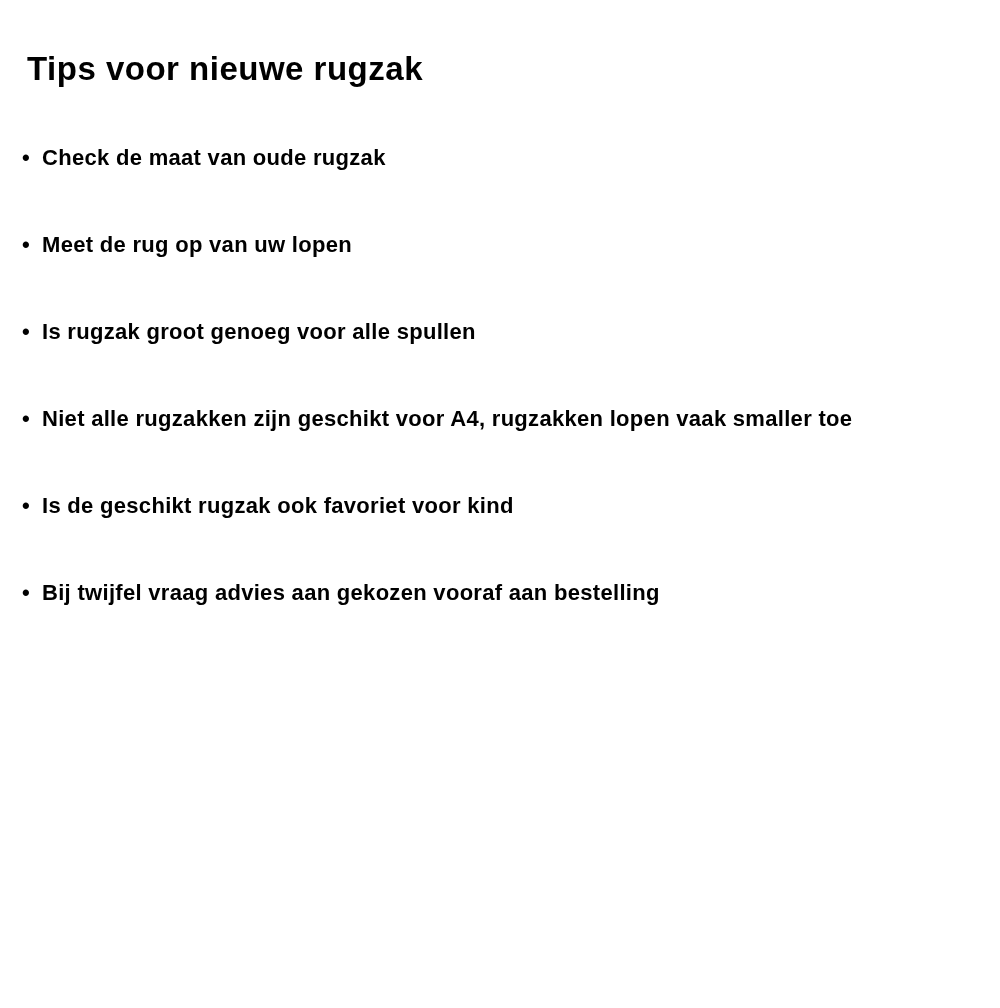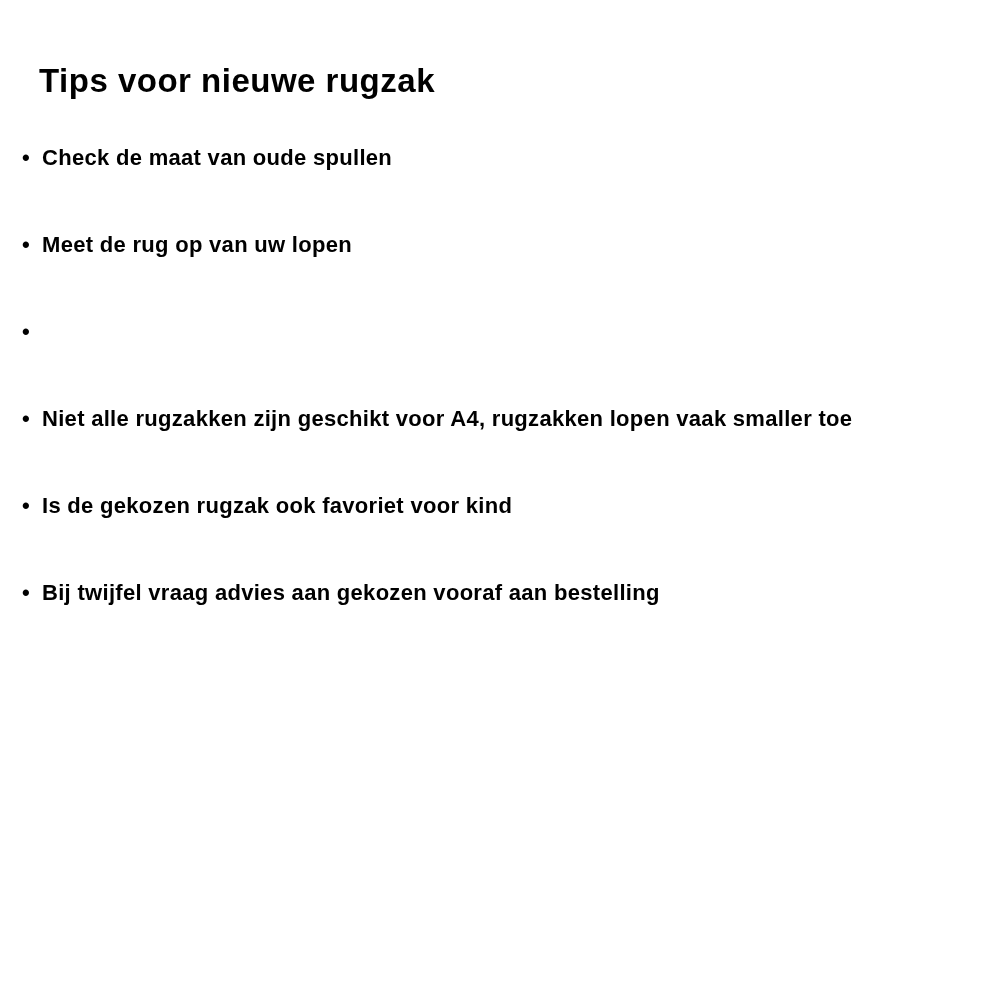--- a/index.html
+++ b/index.html
@@ -13,21 +13,21 @@
     height: 1008px;
     background: #ffffff;
     color: #000000;
     font-family: "Liberation Sans", sans-serif;
     overflow: hidden;
   }
   .page-title {
     position: absolute;
     left: 27px;
     top: 50px;
-    margin: 12px;
+    margin: 0;
     font-size: 33px;
     font-weight: 700;
     letter-spacing: 0.5px;
     color: #000000;
     white-space: nowrap;
   }
   .tips-list {
     position: absolute;
     left: 22px;
     top: 146px;
@@ -55,35 +55,36 @@
 </style>
 </head>
 <body>
 
 <div class="page">
   <h1 class="page-title">Tips voor nieuwe rugzak</h1>
 
   <ul class="tips-list">
     <li>
       <span class="bullet">•</span>
-      <span>Check de maat van oude spullen</span>
+      <span>Check de maat van oude rugzak</span>
     </li>
     <li>
       <span class="bullet">•</span>
       <span>Meet de rug op van uw lopen</span>
     </li>
     <li>
       <span class="bullet">•</span>
+      <span>Is rugzak groot genoeg voor alle spullen</span>
     </li>
     <li>
       <span class="bullet">•</span>
       <span>Niet alle rugzakken zijn geschikt voor A4, rugzakken lopen vaak smaller toe</span>
     </li>
     <li>
       <span class="bullet">•</span>
-      <span>Is de gekozen rugzak ook favoriet voor kind</span>
+      <span>Is de geschikt rugzak ook favoriet voor kind</span>
     </li>
     <li>
       <span class="bullet">•</span>
       <span>Bij twijfel vraag advies aan gekozen vooraf aan bestelling</span>
     </li>
   </ul>
 </div>
 
 </body></html>

